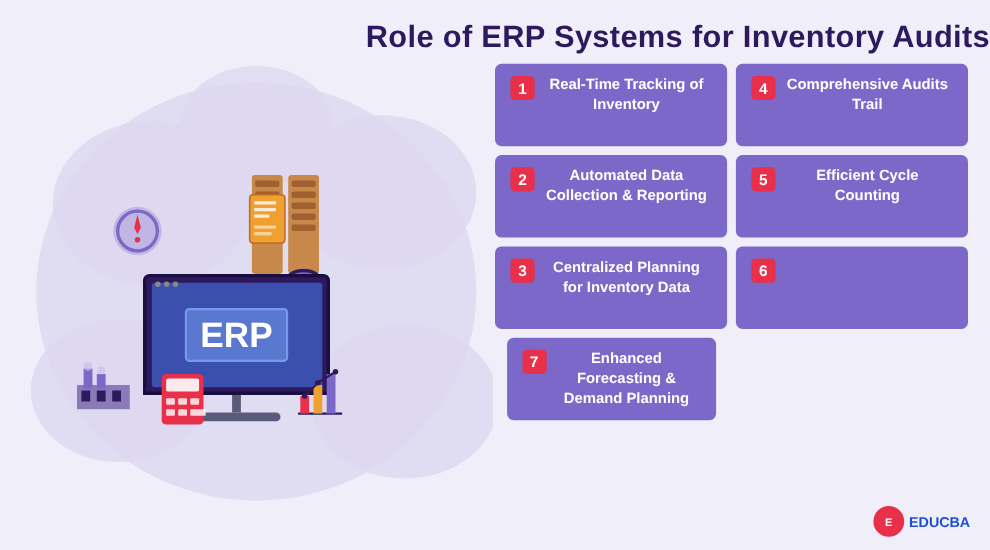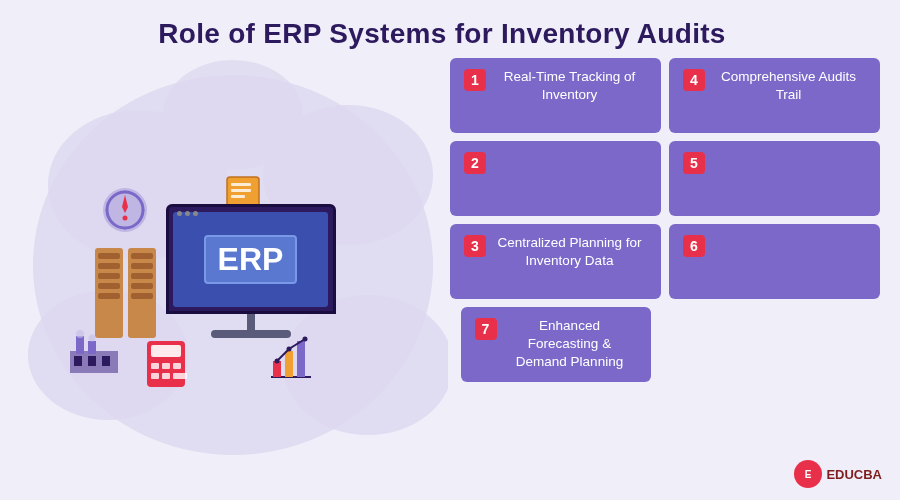--- a/index.html
+++ b/index.html
@@ -14,22 +14,22 @@
 
     .page-wrapper {
       width: 900px;
       height: 500px;
       background: #f0eef8;
       position: relative;
     }
 
     
     .title {
-      text-align: center;
-      padding: 18px 16px 10px 0;
+      text-align: right;
+      padding: 18px 0 10px 0;
       font-size: 28px;
       font-weight: 900;
       color: #2d1a5e;
       letter-spacing: 0.3px;
     }
 
     
     .cloud-area {
       position: absolute;
       left: 18px;
@@ -87,21 +87,21 @@
       height: 22px;
       display: flex;
       align-items: center;
       justify-content: center;
       flex-shrink: 0;
       margin-top: 1px;
     }
 
     .item-text {
       color: white;
-      font-weight: 400;
+      font-weight: 700;
       font-size: 13.5px;
       line-height: 1.35;
       text-align: center;
       flex: 1;
     }
 
     
     .educba-logo {
       position: absolute;
       bottom: 12px;
@@ -120,21 +120,21 @@
       align-items: center;
       justify-content: center;
       color: white;
       font-weight: 900;
       font-size: 10px;
     }
 
     .educba-text {
       font-weight: 900;
       font-size: 13px;
-      color: #7f1d1d;
+      color: #1d4ed8;
     }
 
     
     .monitor {
       position: relative;
     }
     .monitor-screen {
       width: 170px;
       height: 110px;
       background: #2d1a5e;
@@ -278,21 +278,21 @@
         <circle cx="18" cy="22" r="5" fill="#2d1a5e"></circle>
         <circle cx="30" cy="22" r="5" fill="#2d1a5e"></circle>
         <path d="M16 32 Q24 38 32 32" stroke="#e8c8c8" stroke-width="2" fill="none"></path>
 
         <path d="M8 20 Q8 6 24 6 Q40 6 40 20" stroke="#2d1a5e" stroke-width="3" fill="none"></path>
         <rect x="6" y="20" width="6" height="10" rx="3" fill="#2d1a5e"></rect>
         <rect x="36" y="20" width="6" height="10" rx="3" fill="#2d1a5e"></rect>
       </svg>
     </div>
 
-    <div style="display:flex; align-items:flex-end; margin-top:22px;">
+    <div style="display:flex; align-items:flex-end; margin-top:22px;flex-direction:column;">
 
       <div class="server-group">
         <div class="server-tower">
           <div class="server-slot"></div>
           <div class="server-slot"></div>
           <div class="server-slot"></div>
           <div class="server-slot"></div>
           <div class="server-slot"></div>
         </div>
         <div class="server-tower">
@@ -371,24 +371,26 @@
       <div class="item-text">Real-Time Tracking of Inventory</div>
     </div>
 
     <div class="item-box">
       <div class="item-number">4</div>
       <div class="item-text">Comprehensive Audits Trail</div>
     </div>
 
     <div class="item-box">
       <div class="item-number">2</div>
+      <div class="item-text">Automated Data Collection &amp; Reporting</div>
     </div>
 
     <div class="item-box">
       <div class="item-number">5</div>
+      <div class="item-text">Efficient Cycle Counting</div>
     </div>
 
     <div class="item-box">
       <div class="item-number">3</div>
       <div class="item-text">Centralized Planning for Inventory Data</div>
     </div>
 
     <div class="item-box">
       <div class="item-number">6</div>
     </div>

